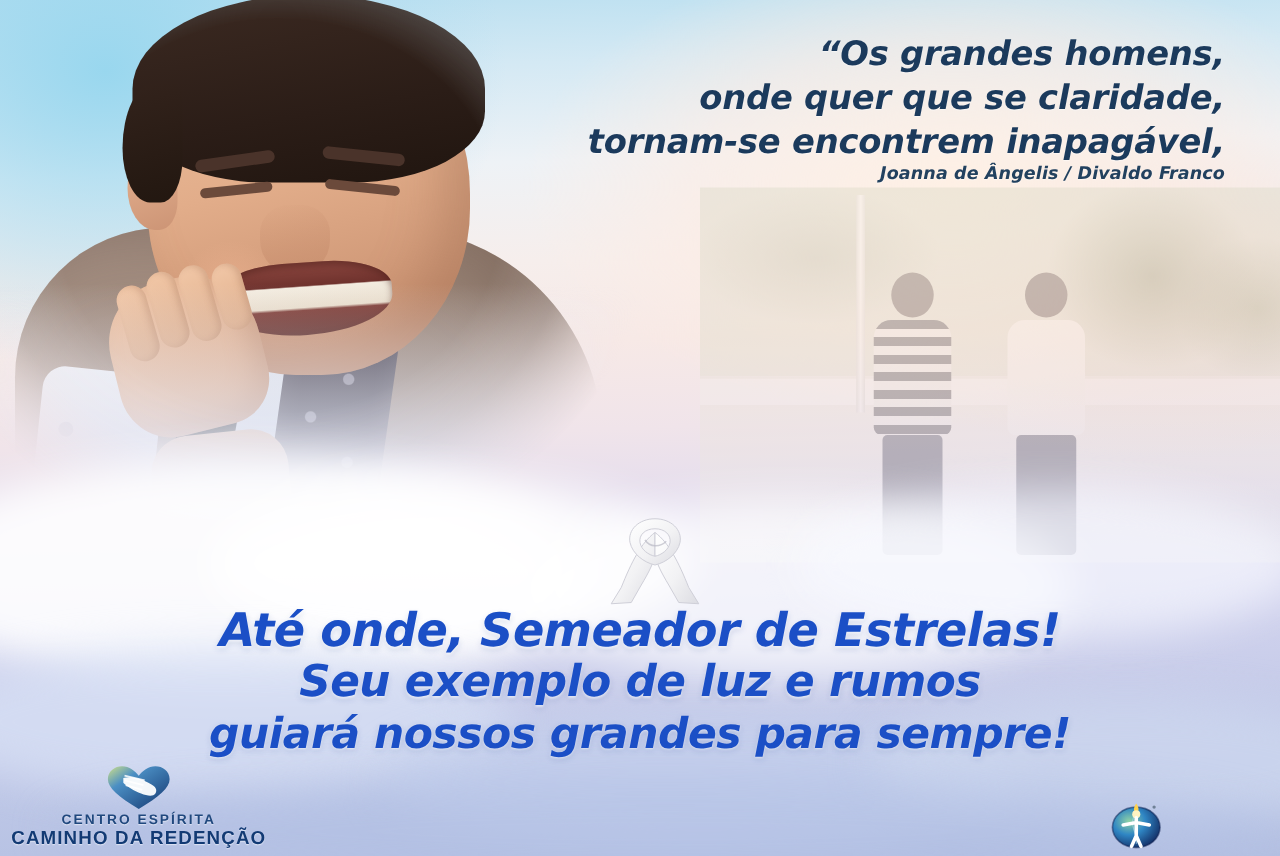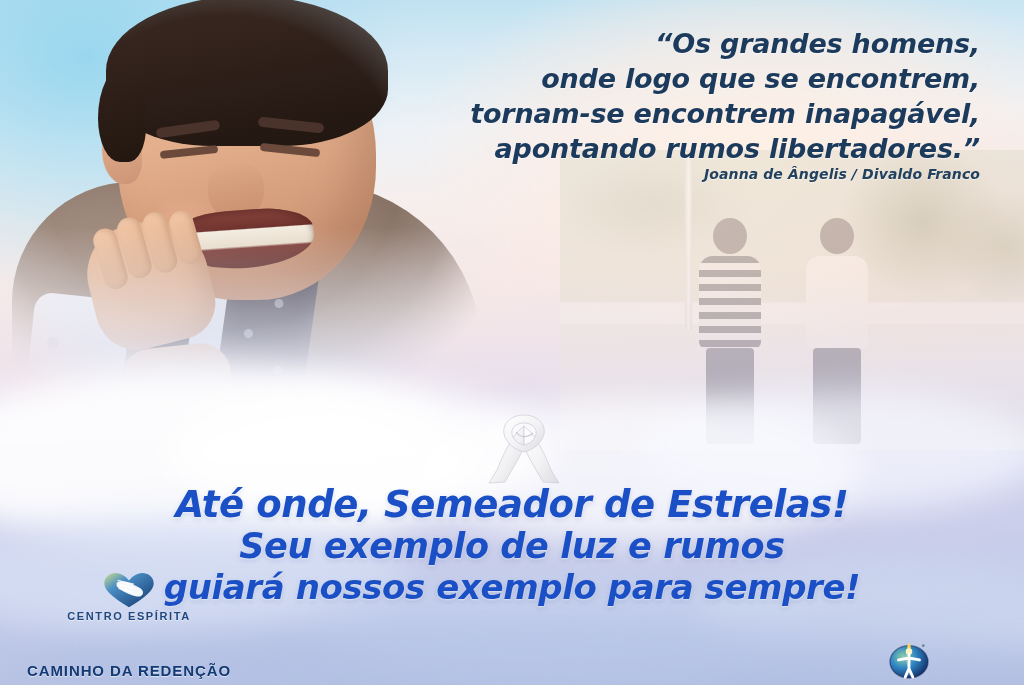--- a/index.html
+++ b/index.html
@@ -242,33 +242,32 @@
     color:#1b4fc6;
     letter-spacing:-.4px;
     text-shadow:0 1px 2px rgba(255,255,255,.6), 0 2px 5px rgba(40,70,150,.18);
   }
   .hl1{font-size:37px;line-height:42px;}
   .hl2{font-size:35px;line-height:41px;}
   .hl3{font-size:34px;line-height:40px;}
 
   
   .logo{position:absolute;bottom:6px;z-index:8;text-align:center;}
-  .logo-left{left:24px;width:210px;}
+  .logo-left{left:6px;width:210px;}
   .logo-right{right:8px;width:214px;}
   .logo-mark{height:40px;display:flex;align-items:flex-end;justify-content:center;}
   .logo-l1{
     font-family:"Liberation Sans", sans-serif;
     font-weight:bold;font-size:11px;letter-spacing:1.6px;color:#20487e;
     text-shadow:0 1px 1px rgba(255,255,255,.6);
   }
   .logo-l2{
     font-family:"Liberation Sans", sans-serif;
     font-weight:bold;font-size:15px;letter-spacing:.9px;color:#123a74;
     text-shadow:0 1px 1px rgba(255,255,255,.6);
-    margin-top:40px;
   }
   .logo-right .logo-l2{font-size:15.5px;letter-spacing:.7px;}
 </style>
 </head>
 <body>
 
 <div id="poster">
 
   <div class="sky-base"></div>
   <div class="sky-top-left"></div>
@@ -326,23 +325,22 @@
       <div class="cl c3"></div>
     <div class="cl c4"></div>
       <div class="cl c5"></div>
       <div class="cl c6"></div>
     <div class="cl c7"></div>
       <div class="cl c8"></div>
   </div>
 
   <div class="quote-block">
     <div class="quote-line">“Os grandes homens,</div>
-    <div class="quote-line">onde logo que se encontrem,</div>
+    <div class="quote-line">onde quer que se claridade,</div>
     <div class="quote-line">tornam-se encontrem inapagável,</div>
-    <div class="quote-line">apontando rumos libertadores.”</div>
     <div class="quote-author">Joanna de Ângelis / Divaldo Franco</div>
   </div>
 
   <div class="ribbon">
     <svg viewBox="0 0 82 78" width="82" height="78" aria-hidden="true">
       <defs>
         <linearGradient id="rg" x1="0" y1="0" x2="1" y2="1">
           <stop offset="0" stop-color="#ffffff"></stop>
           <stop offset="55%" stop-color="#f2f2f4"></stop>
           <stop offset="100%" stop-color="#dcdce2"></stop>
@@ -354,21 +352,21 @@
         <path d="M41 5 C28 5 19 14 21 24 C23 33 32 40 41 42 C50 40 59 33 61 24 C63 14 54 5 41 5 Z
                  M41 13 C49 13 54 18 53 24 C52 30 46 34 41 35 C36 34 30 30 29 24 C28 18 33 13 41 13 Z"></path>
       </g>
       <path d="M33 22 C37 28 45 28 50 23" fill="none" stroke="#b9b9c4" stroke-width="1.2" opacity=".7"></path>
     </svg>
   </div>
 
   <div class="headline">
     <div class="hl hl1">Até onde, Semeador de Estrelas!</div>
     <div class="hl hl2">Seu exemplo de luz e rumos</div>
-    <div class="hl hl3">guiará nossos exemplo para sempre!</div>
+    <div class="hl hl3">guiará nossos grandes para sempre!</div>
   </div>
 
   <div class="logo logo-left">
     <div class="logo-mark">
       <svg viewBox="0 0 58 40" width="58" height="38" aria-hidden="true">
         <defs>
           <linearGradient id="hg" x1="0" y1="0" x2="1" y2="1">
             <stop offset="0" stop-color="#cfe08a"></stop>
             <stop offset="30%" stop-color="#4b8fc4"></stop>
             <stop offset="100%" stop-color="#12356f"></stop>

